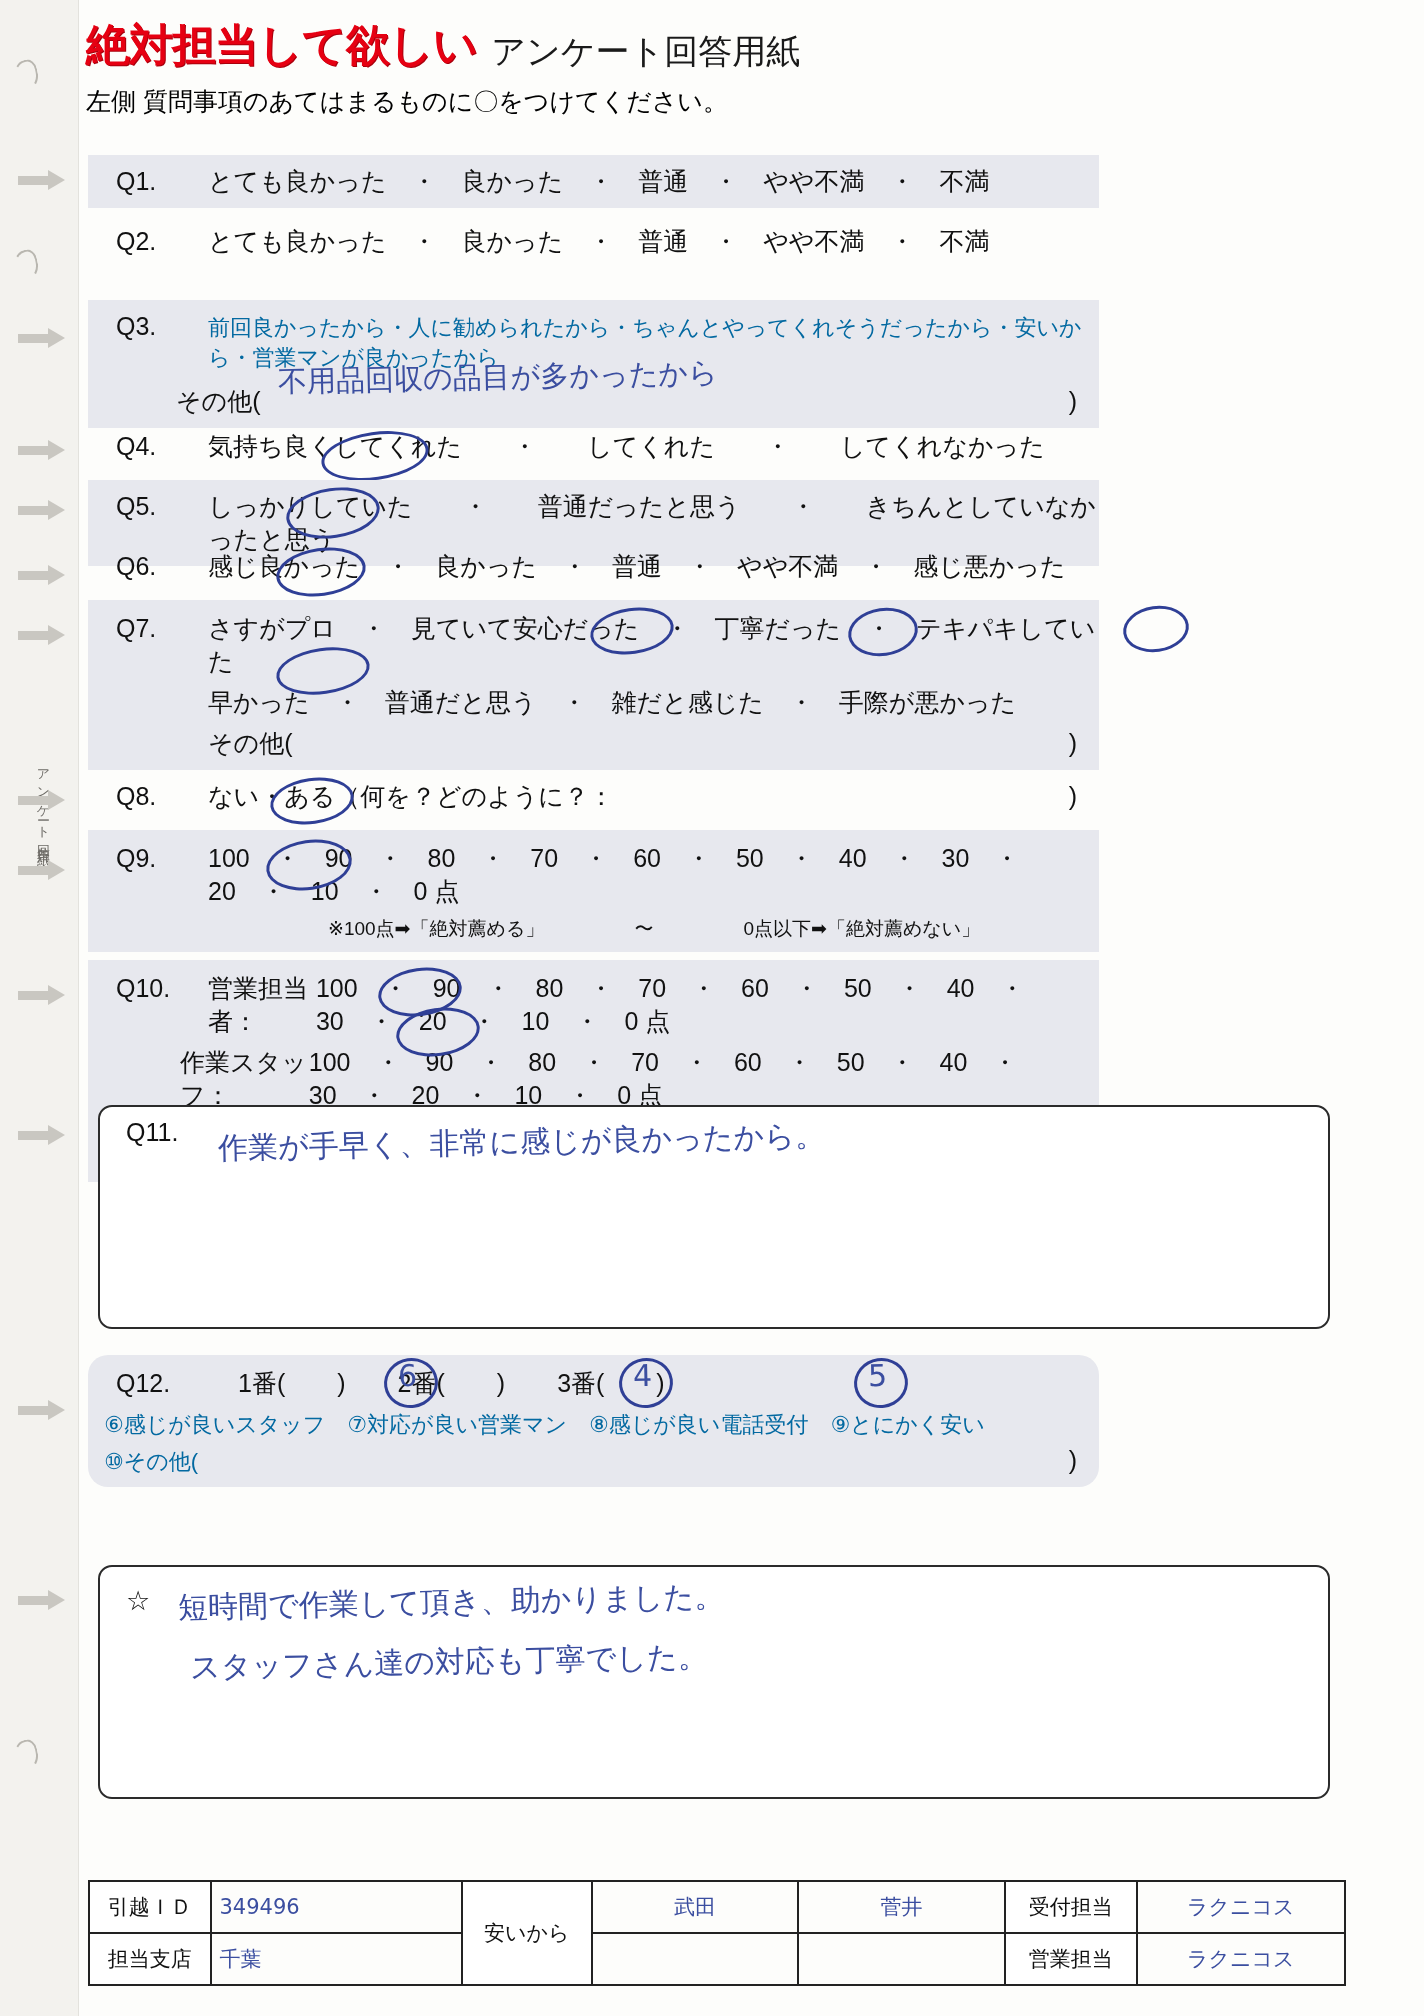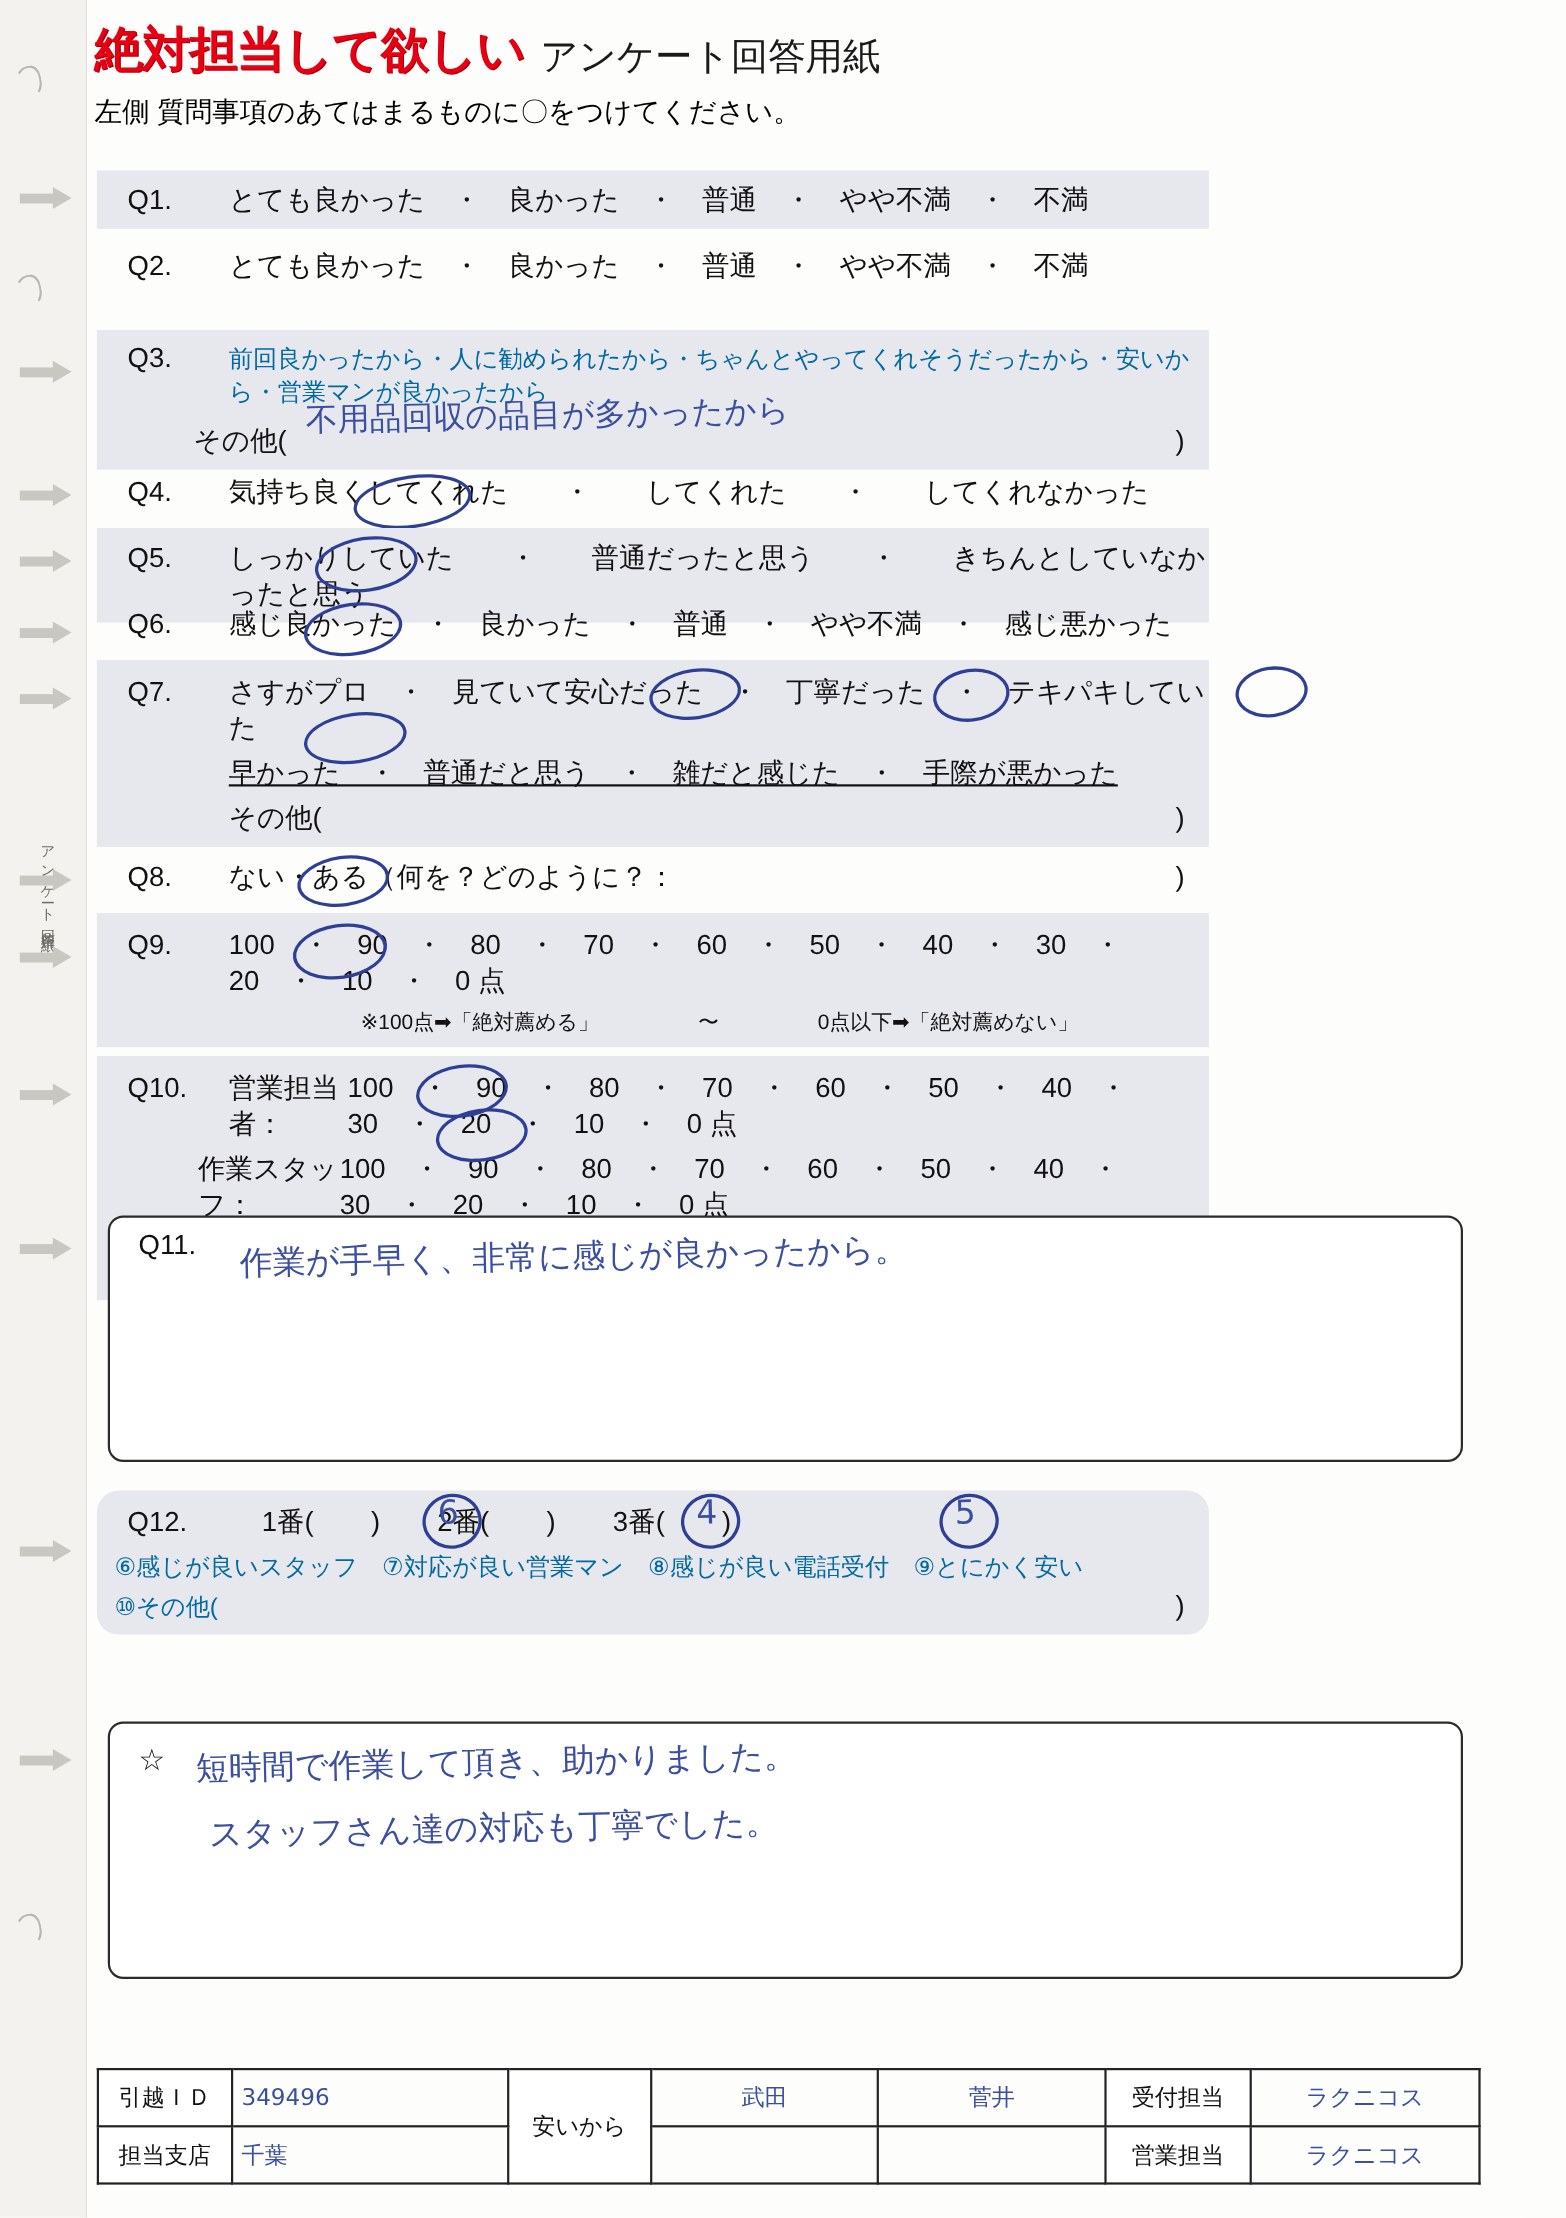--- a/index.html
+++ b/index.html
@@ -175,21 +175,21 @@
         <span class="qtxt">感じ良かった　・　良かった　・　普通　・　やや不満　・　感じ悪かった</span>
       </div>
     </div>
     <div class="circle" style="left:198px; top:548px; width:84px; height:42px;"></div>
 
     <div class="q shade" style="top:600px; padding:12px 0 10px;">
       <div class="qline">
         <span class="qno" style="padding-left:28px;">Q7.</span>
         <span class="qtxt">さすがプロ　・　見ていて安心だった　・　丁寧だった　・　テキパキしていた</span>
       </div>
-      <div class="qline" style="margin-top:8px;text-decoration:underline;">
+      <div class="qline" style="margin-top:8px;">
         <span class="qtxt" style="padding-left:120px;">早かった　・　普通だと思う　・　雑だと感じた　・　手際が悪かった</span>
       </div>
       <div class="qline" style="margin-top:8px;">
         <span class="qtxt" style="padding-left:120px;">その他(</span>
         <span class="qtxt" style="margin-left:auto; padding-right:22px;">)</span>
       </div>
     </div>
     <div class="circle" style="left:512px; top:608px; width:78px; height:40px;"></div>
     <div class="circle" style="left:770px; top:608px; width:64px; height:42px;"></div>
     <div class="circle" style="left:1045px; top:606px; width:60px; height:40px;"></div>

